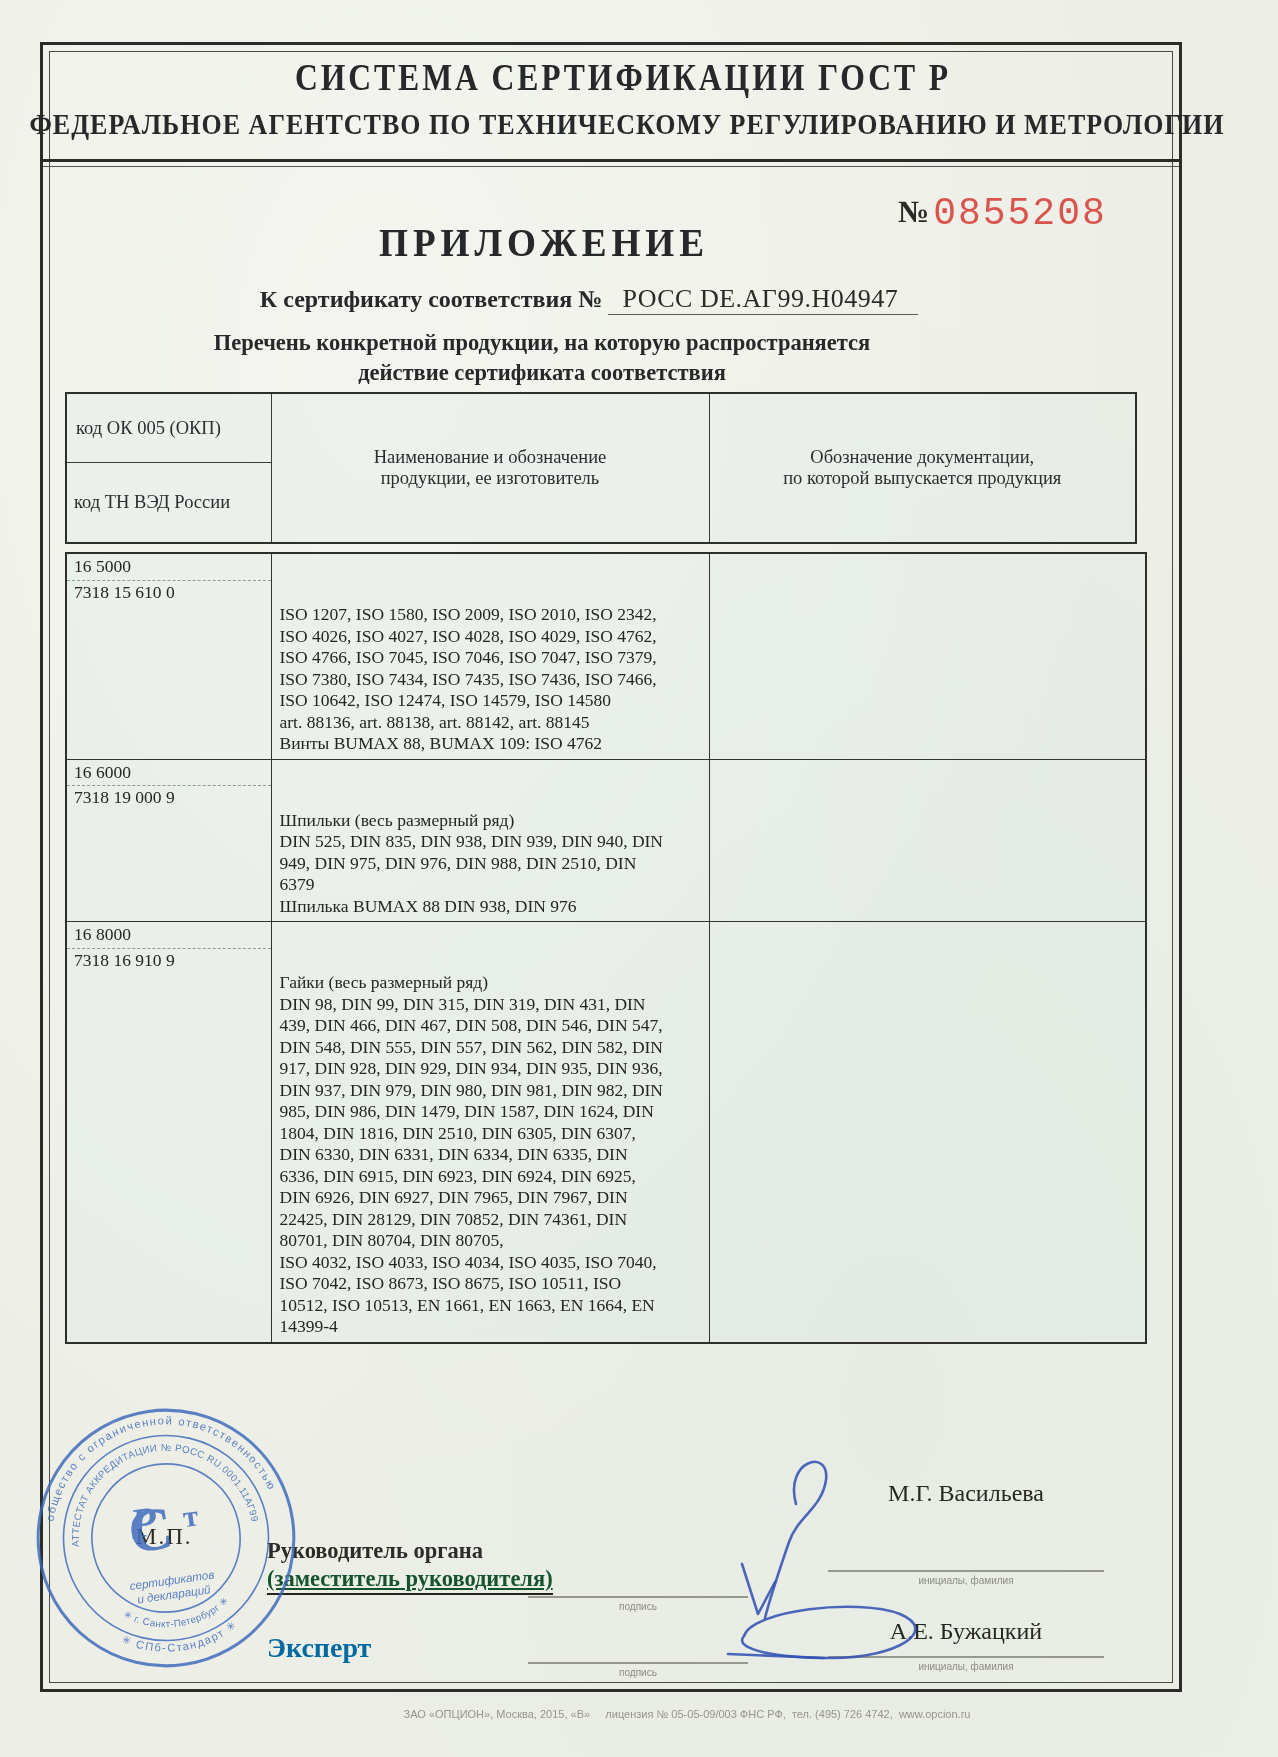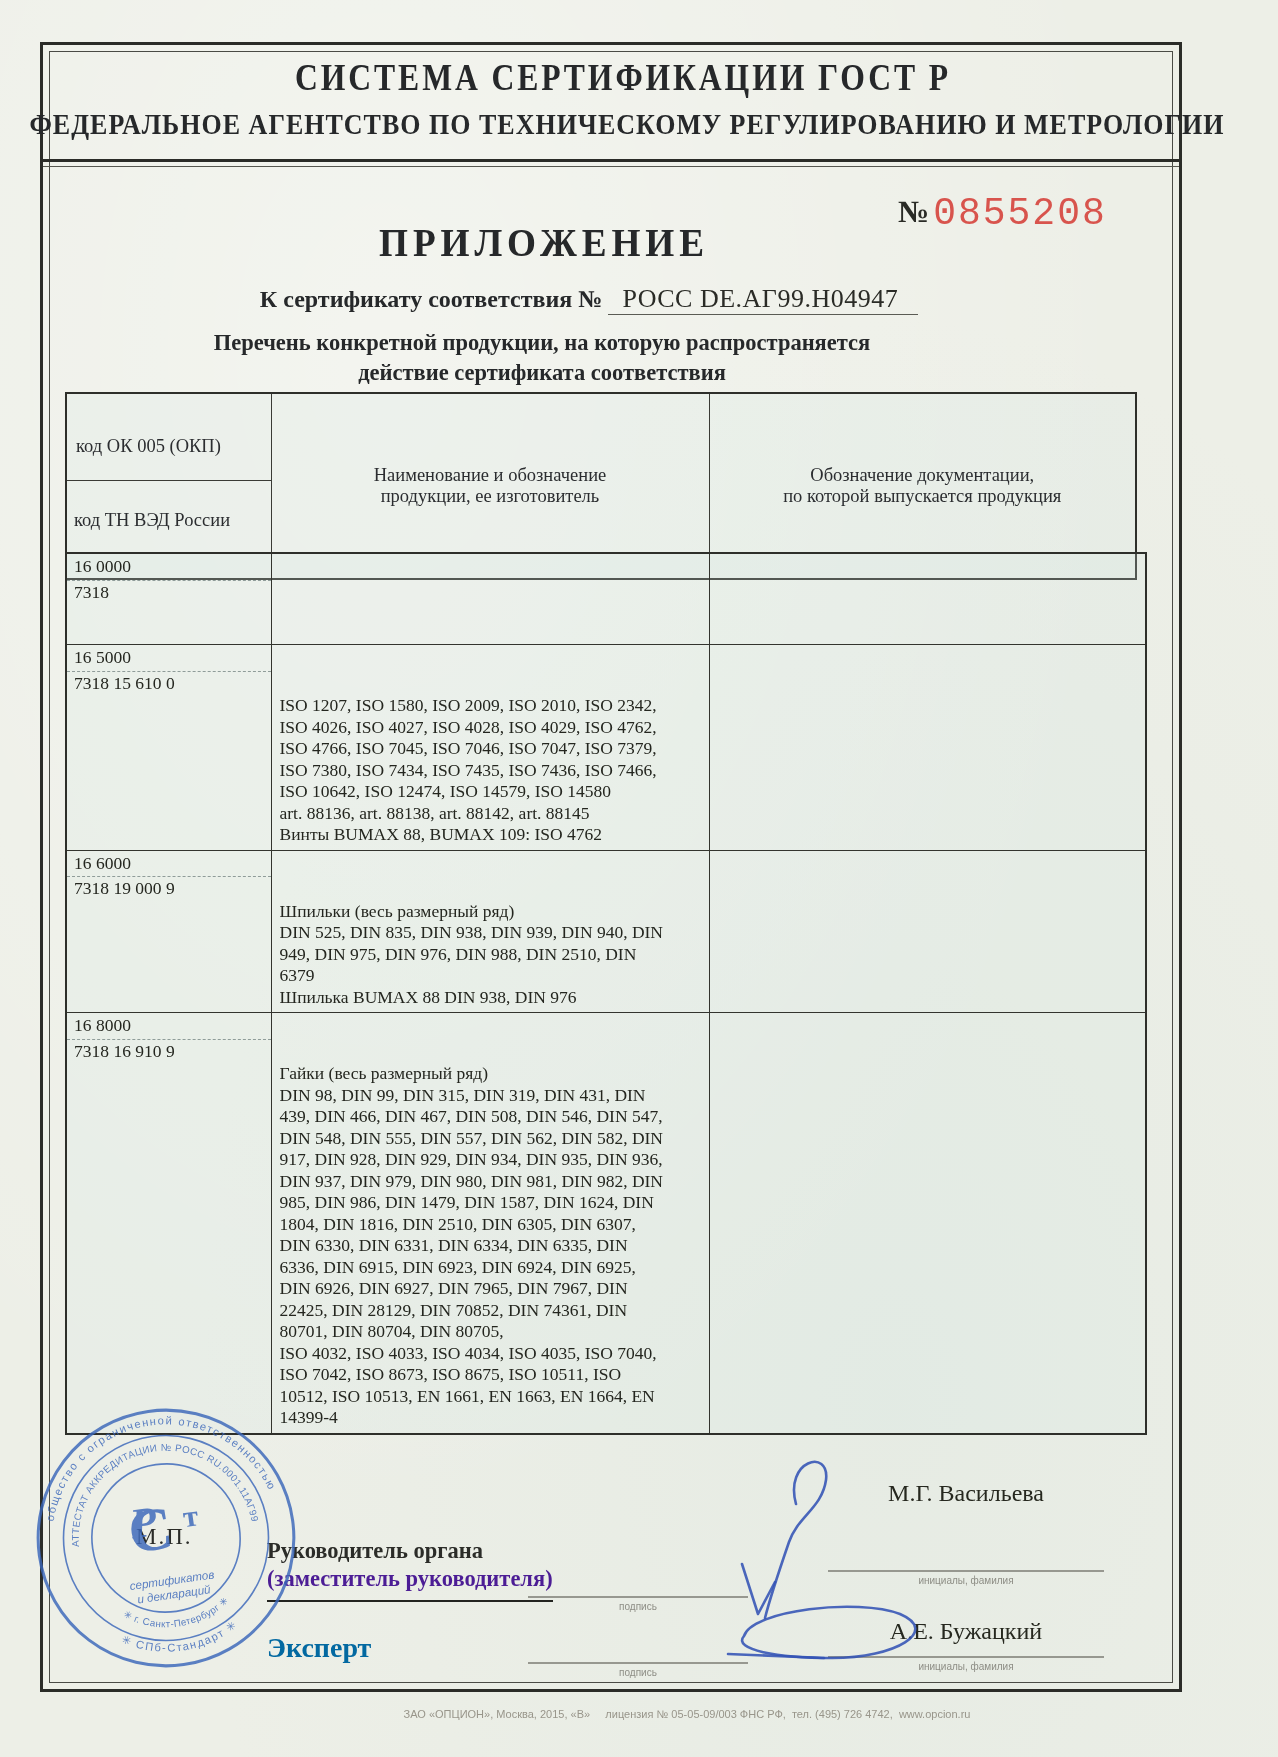--- a/index.html
+++ b/index.html
@@ -37,21 +37,21 @@
     transform:translateX(-95px) scale(.98,1.08); color:#26282a; }
 
   .cert-line { top:284px; font-size:24px; font-weight:bold; transform:translateX(-50px); color:#26282a;}
   .cert-line .cert-number { font-weight:normal; font-size:26px; padding:0 20px 1px 14px;
     border-bottom:1.5px solid #5a5b54; letter-spacing:.5px; color:#2a2b26; }
 
   .purpose1 { top:330px; font-size:22.5px; font-weight:bold; transform:translateX(-97px); color:#26282a;}
   .purpose2 { top:360px; font-size:22.5px; font-weight:bold; transform:translateX(-97px); color:#26282a;}
 
   table { border-collapse:collapse; table-layout:fixed; }
-  .head-table { position:absolute; left:65px; top:392px; width:1070px; height:188px;
+  .head-table { position:absolute; left:65px; top:392px; width:1070px; height:152px;
     border:2.5px solid #2e2f2a; background:rgba(214,232,229,.22); }
   .head-table td { border:1.6px solid #3a3b35; vertical-align:middle; font-size:18.5px;
     color:#2b2d30; text-align:center; }
   .hc1wrap { display:flex; flex-direction:column; height:147px; }
   .hc1top { flex:0 0 68px; display:flex; align-items:center; padding-left:9px;
     border-bottom:1.6px solid #3a3b35; text-align:left; }
   .hc1bot { flex:1; display:flex; align-items:center; padding-left:7px; text-align:left; }
   .preline { white-space:pre-line;margin-top:48px; }
 
   .body-table { position:absolute; left:65px; top:552px; width:1080px;
@@ -74,22 +74,22 @@
   .stamp text { fill:#3b67ba; }
   .stamp circle { stroke:#3b67ba; }
   .st-outer { font-family:"Liberation Sans", sans-serif; font-size:11px; letter-spacing:1.5px; }
   .st-inner { font-family:"Liberation Sans", sans-serif; font-size:9.6px; letter-spacing:.4px; }
   .st-logo-p { font-size:42px; font-weight:bold; font-style:italic; }
   .st-logo-c { font-size:60px; font-weight:bold; }
   .st-logo-t { font-size:30px; font-weight:bold; }
   .st-center { font-family:"Liberation Sans", sans-serif; font-size:11.5px; font-style:italic; }
 
   .role1a { position:absolute; left:267px; top:1538px; font-size:22.5px; font-weight:bold; color:#2b2c28;}
-  .role1b { position:absolute; left:267px; top:1566px; font-size:22.5px; font-weight:bold; color:#4c1d95;
-    border-bottom:2.5px solid #232420; padding-bottom:8px; }
+  .role1b { position:absolute; left:267px; top:1566px; font-size:22.5px; font-weight:bold; color:#14532d;
+    border-bottom:2.5px solid #232420; padding-bottom:1px;text-decoration:underline; }
   .role2  { position:absolute; left:267px; top:1632px; font-size:28px; font-weight:bold; color:#0369a1;}
 
   .sigline { position:absolute; height:2px; background:#979890; }
   .sig1 { left:528px; top:1596px; width:220px; }
   .sig2 { left:528px; top:1662px; width:220px; }
   .nline1 { left:828px; top:1570px; width:276px; }
   .nline2 { left:828px; top:1656px; width:276px; }
   .smallcap { position:absolute; font-family:"Liberation Sans", sans-serif; font-size:10px;
     color:#8d8d85; text-align:center; }
   .cap1 { left:528px; width:220px; top:1601px; }
@@ -157,33 +157,20 @@
 </tbody>
   </table>
 
 <table class="body-table">
   <colgroup>
       <col style="width:205px">
       <col style="width:438px">
       <col style="width:437px">
     </colgroup>
   <tbody>
-      <tr class="r1">
-    <td>
-      <div class="code-top">16 0000</div>
-      <div class="code-dash"></div>
-      <div class="code-bottom">7318</div>
-    </td>
-    <td class="c2">
-          <div class="cellmin preline"></div>
-        </td>
-    <td class="c3">
-          <div class="preline"></div>
-        </td>
-  </tr>
   <tr class="r2">
     <td>
       <div class="code-top">16 5000</div>
       <div class="code-dash"></div>
       <div class="code-bottom">7318 15 610 0</div>
     </td>
     <td class="c2">
           <div class="cellmin preline">ISO 1207, ISO 1580, ISO 2009, ISO 2010, ISO 2342,
 ISO 4026, ISO 4027, ISO 4028, ISO 4029, ISO 4762,
 ISO 4766, ISO 7045, ISO 7046, ISO 7047, ISO 7379,

